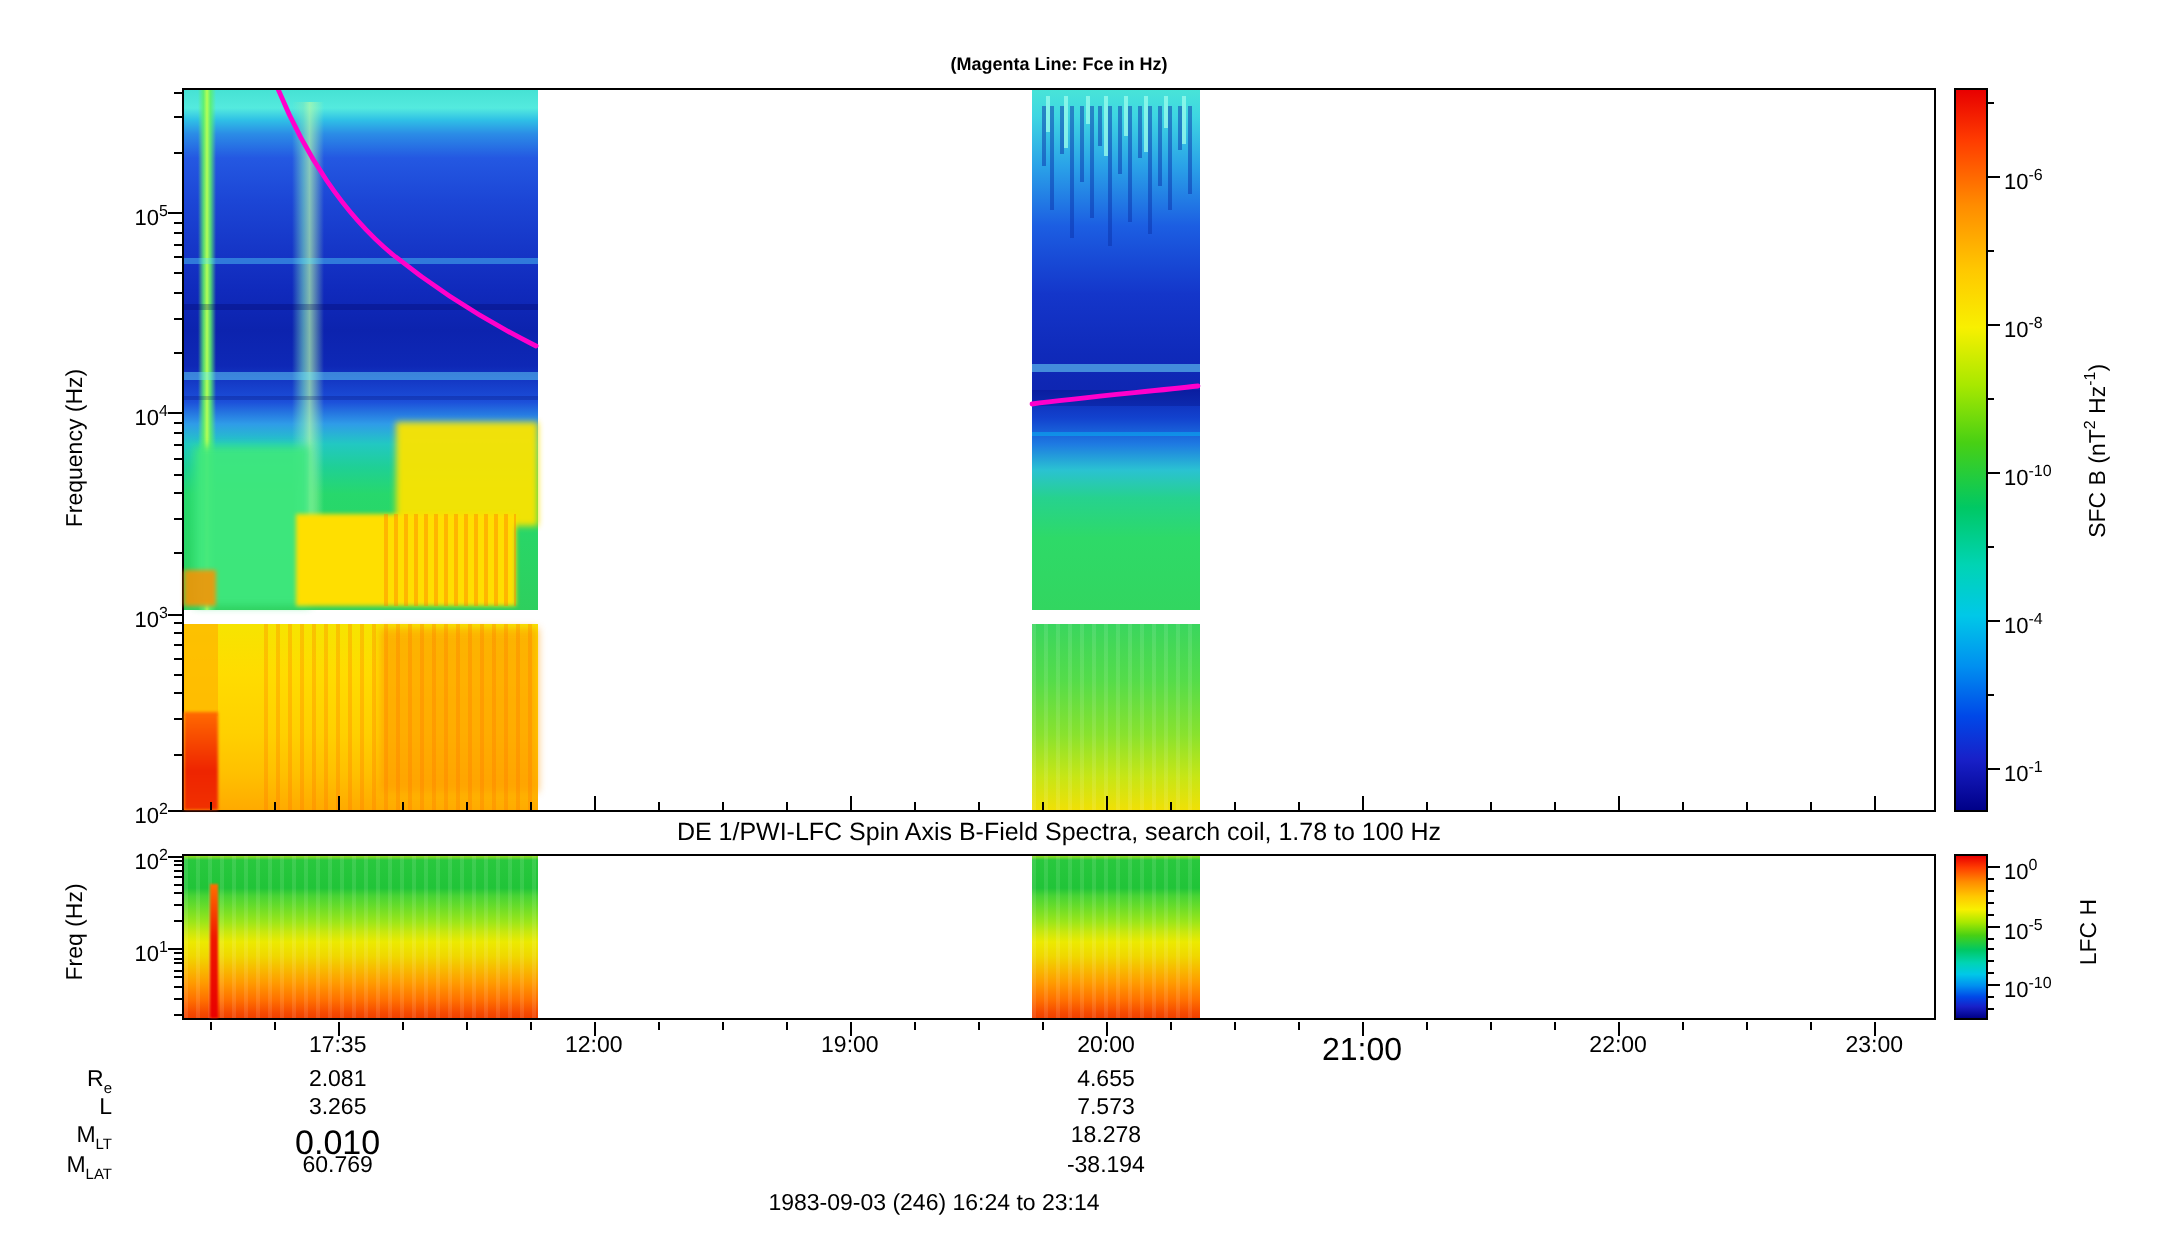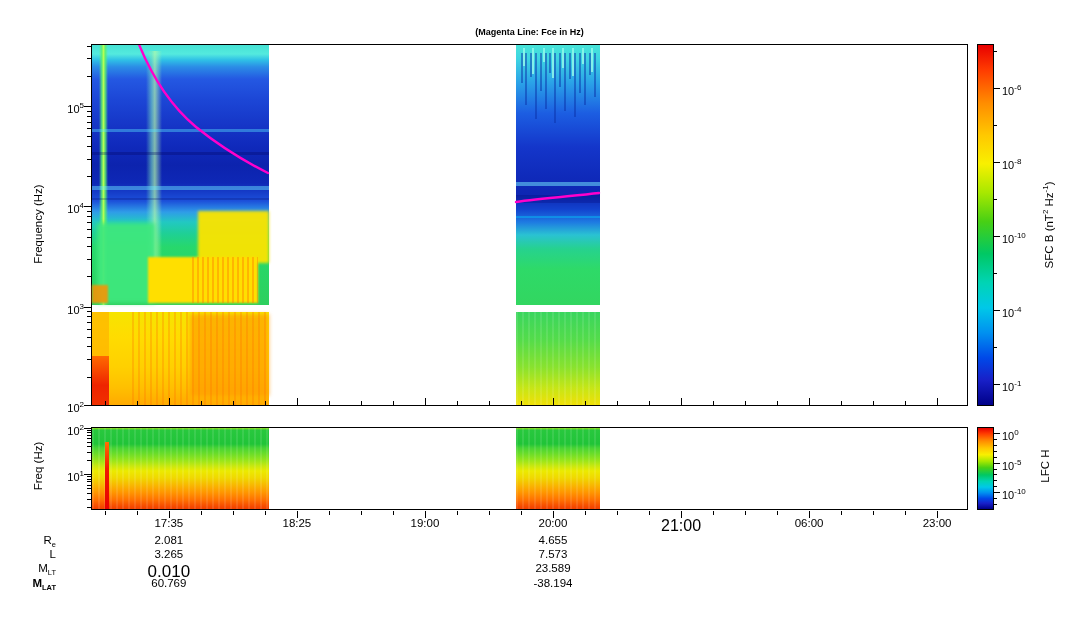--- a/index.html
+++ b/index.html
@@ -102,36 +102,38 @@
     </svg>
   </div>
 
   <div class="cbar rainbow" style="left:977px;top:44px;width:15px;height:360px;"></div>
   <div class="txt ctr rot" style="left:973px;top:218px;width:150px;font-size:11.5px;">
     <span>SFC B (nT</span><sup>2</sup><span> Hz</span><sup>-1</sup><span>)</span>
   </div>
 
   <div class="txt ctr rot" style="left:-22px;top:218px;width:120px;font-size:11.5px;">Frequency (Hz)</div>
 
+  <div class="txt ctr" style="left:91px;top:409px;width:877px;font-size:12.5px;">DE 1/PWI-LFC  Spin Axis B-Field Spectra, search coil, 1.78 to 100 Hz</div>
 
   <div class="panel" style="left:91px;top:427px;width:875px;height:81px;">
     <div class="abs g-lfc" style="left:0;top:0;width:177px;height:81px;">
       <div class="abs vstripes" style="left:0;top:0;width:177px;height:81px;"></div>
       <div class="abs" style="left:13px;top:14px;width:4px;height:67px;background:linear-gradient(180deg,#ff7000,#f01800 40%,#e80000);filter:blur(0.5px);"></div>
     </div>
     <div class="abs g-lfc" style="left:424px;top:0;width:84px;height:81px;">
       <div class="abs vstripes" style="left:0;top:0;width:84px;height:81px;"></div>
     </div>
   </div>
 
   <div class="cbar rainbow" style="left:977px;top:427px;width:15px;height:81px;"></div>
   <div class="txt ctr rot" style="left:1005px;top:460px;width:80px;font-size:11.5px;">LFC H</div>
 
   <div class="txt ctr rot" style="left:-2px;top:460px;width:80px;font-size:11.5px;">Freq (Hz)</div>
 
+  <div class="txt ctr" style="left:167px;top:596px;width:600px;font-size:11.5px;">1983-09-03 (246) 16:24 to 23:14</div>
 
 <div class="abs" style="left: 105px; top: 511px; width: 1px; height: 4px; background: rgb(0, 0, 0); z-index: 20;"></div>
     <div class="abs" style="left: 105px; top: 401px; width: 1px; height: 4px; background: rgb(0, 0, 0); z-index: 20;"></div>
     <div class="abs" style="left: 137px; top: 511px; width: 1px; height: 4px; background: rgb(0, 0, 0); z-index: 20;"></div>
     <div class="abs" style="left: 137px; top: 401px; width: 1px; height: 4px; background: rgb(0, 0, 0); z-index: 20;"></div>
     <div class="abs" style="left: 169px; top: 511px; width: 1px; height: 7px; background: rgb(0, 0, 0); z-index: 20;"></div>
     <div class="abs" style="left: 169px; top: 398px; width: 1px; height: 7px; background: rgb(0, 0, 0); z-index: 20;"></div>
     <div class="abs" style="left: 201px; top: 511px; width: 1px; height: 4px; background: rgb(0, 0, 0); z-index: 20;"></div>
     <div class="abs" style="left: 201px; top: 401px; width: 1px; height: 4px; background: rgb(0, 0, 0); z-index: 20;"></div>
     <div class="abs" style="left: 233px; top: 511px; width: 1px; height: 4px; background: rgb(0, 0, 0); z-index: 20;"></div>
@@ -174,25 +176,25 @@
     <div class="abs" style="left: 809px; top: 398px; width: 1px; height: 7px; background: rgb(0, 0, 0); z-index: 20;"></div>
     <div class="abs" style="left: 841px; top: 511px; width: 1px; height: 4px; background: rgb(0, 0, 0); z-index: 20;"></div>
     <div class="abs" style="left: 841px; top: 401px; width: 1px; height: 4px; background: rgb(0, 0, 0); z-index: 20;"></div>
     <div class="abs" style="left: 873px; top: 511px; width: 1px; height: 4px; background: rgb(0, 0, 0); z-index: 20;"></div>
     <div class="abs" style="left: 873px; top: 401px; width: 1px; height: 4px; background: rgb(0, 0, 0); z-index: 20;"></div>
     <div class="abs" style="left: 905px; top: 511px; width: 1px; height: 4px; background: rgb(0, 0, 0); z-index: 20;"></div>
     <div class="abs" style="left: 905px; top: 401px; width: 1px; height: 4px; background: rgb(0, 0, 0); z-index: 20;"></div>
     <div class="abs" style="left: 937px; top: 511px; width: 1px; height: 7px; background: rgb(0, 0, 0); z-index: 20;"></div>
     <div class="abs" style="left: 937px; top: 398px; width: 1px; height: 7px; background: rgb(0, 0, 0); z-index: 20;"></div>
     <div class="abs" style="left: 138.829px; top: 517px; width: 60px; text-align: center; font-size: 11.5px;">17:35</div>
-    <div class="abs" style="left: 266.878px; top: 517px; width: 60px; text-align: center; font-size: 11.5px;">18:25</div>
+    <div class="abs" style="left: 266.878px; top: 517px; width: 60px; text-align: center; font-size: 11.5px;">12:00</div>
     <div class="abs" style="left: 394.927px; top: 517px; width: 60px; text-align: center; font-size: 11.5px;">19:00</div>
     <div class="abs" style="left: 522.976px; top: 517px; width: 60px; text-align: center; font-size: 11.5px;">20:00</div>
     <div class="abs" style="left: 651.024px; top: 517px; width: 60px; text-align: center; font-size: 16px;">21:00</div>
-    <div class="abs" style="left: 779.073px; top: 517px; width: 60px; text-align: center; font-size: 11.5px;">06:00</div>
+    <div class="abs" style="left: 779.073px; top: 517px; width: 60px; text-align: center; font-size: 11.5px;">22:00</div>
     <div class="abs" style="left: 907.122px; top: 517px; width: 60px; text-align: center; font-size: 11.5px;">23:00</div>
     <div class="abs" style="left: 84px; top: 106px; width: 7px; height: 1px; background: rgb(0, 0, 0); z-index: 20;"></div>
     <div class="abs" style="left: 42px; top: 99px; width: 42px; text-align: right; font-size: 11px; line-height: 13px; white-space: nowrap; z-index: 20;"><span>10</span><sup>5</sup></div>
     <div class="abs" style="left: 84px; top: 206px; width: 7px; height: 1px; background: rgb(0, 0, 0); z-index: 20;"></div>
     <div class="abs" style="left: 42px; top: 199px; width: 42px; text-align: right; font-size: 11px; line-height: 13px; white-space: nowrap; z-index: 20;"><span>10</span><sup>4</sup></div>
     <div class="abs" style="left: 84px; top: 307px; width: 7px; height: 1px; background: rgb(0, 0, 0); z-index: 20;"></div>
     <div class="abs" style="left: 42px; top: 300px; width: 42px; text-align: right; font-size: 11px; line-height: 13px; white-space: nowrap; z-index: 20;"><span>10</span><sup>3</sup></div>
     <div class="abs" style="left: 84px; top: 405px; width: 7px; height: 1px; background: rgb(0, 0, 0); z-index: 20;"></div>
     <div class="abs" style="left: 42px; top: 398px; width: 42px; text-align: right; font-size: 11px; line-height: 13px; white-space: nowrap; z-index: 20;"><span>10</span><sup>2</sup></div>
     <div class="abs" style="left: 87px; top: 377px; width: 4px; height: 1px; background: rgb(0, 0, 0); z-index: 20;"></div>
@@ -269,22 +271,22 @@
     <div class="abs" style="left: 994px; top: 474px; width: 3px; height: 1px; background: rgb(0, 0, 0); z-index: 20;"></div>
     <div class="abs" style="left: 994px; top: 480px; width: 3px; height: 1px; background: rgb(0, 0, 0); z-index: 20;"></div>
     <div class="abs" style="left: 994px; top: 486px; width: 3px; height: 1px; background: rgb(0, 0, 0); z-index: 20;"></div>
     <div class="abs" style="left: 994px; top: 492px; width: 6px; height: 1px; background: rgb(0, 0, 0); z-index: 20;"></div>
     <div class="abs" style="left: 1002px; top: 485px; width: 42px; text-align: left; font-size: 11px; line-height: 13px; white-space: nowrap; z-index: 20;"><span>10</span><sup>-10</sup></div>
     <div class="abs" style="left: 994px; top: 498px; width: 3px; height: 1px; background: rgb(0, 0, 0); z-index: 20;"></div>
     <div class="abs" style="left: 994px; top: 504px; width: 3px; height: 1px; background: rgb(0, 0, 0); z-index: 20;"></div>
     <div class="abs" style="left: 10px; top: 534px; width: 46px; text-align: right; font-size: 11.5px;"><span>R</span><sub>e</sub></div>
     <div class="abs" style="left: 10px; top: 548px; width: 46px; text-align: right; font-size: 11.5px;"><span>L</span></div>
     <div class="abs" style="left: 10px; top: 562px; width: 46px; text-align: right; font-size: 11.5px;"><span>M</span><sub>LT</sub></div>
-    <div class="abs" style="left: 10px; top: 577px; width: 46px; text-align: right; font-size: 11.5px; font-weight: bold;"><span>M</span><sub>LAT</sub></div>
+    <div class="abs" style="left: 10px; top: 577px; width: 46px; text-align: right; font-size: 11.5px;"><span>M</span><sub>LAT</sub></div>
     <div class="abs" style="left: 123.829px; top: 534px; width: 90px; text-align: center; font-size: 11.5px;">2.081</div>
     <div class="abs" style="left: 123.829px; top: 548px; width: 90px; text-align: center; font-size: 11.5px;">3.265</div>
     <div class="abs" style="left: 123.829px; top: 562px; width: 90px; text-align: center; font-size: 17px;">0.010</div>
     <div class="abs" style="left: 123.829px; top: 577px; width: 90px; text-align: center; font-size: 11.5px;">60.769</div>
     <div class="abs" style="left: 507.976px; top: 534px; width: 90px; text-align: center; font-size: 11.5px;">4.655</div>
     <div class="abs" style="left: 507.976px; top: 548px; width: 90px; text-align: center; font-size: 11.5px;">7.573</div>
-    <div class="abs" style="left: 507.976px; top: 562px; width: 90px; text-align: center; font-size: 11.5px;">23.589</div>
+    <div class="abs" style="left: 507.976px; top: 562px; width: 90px; text-align: center; font-size: 11.5px;">18.278</div>
     <div class="abs" style="left: 507.976px; top: 577px; width: 90px; text-align: center; font-size: 11.5px;">-38.194</div>
   </div>
 
 </body></html>

